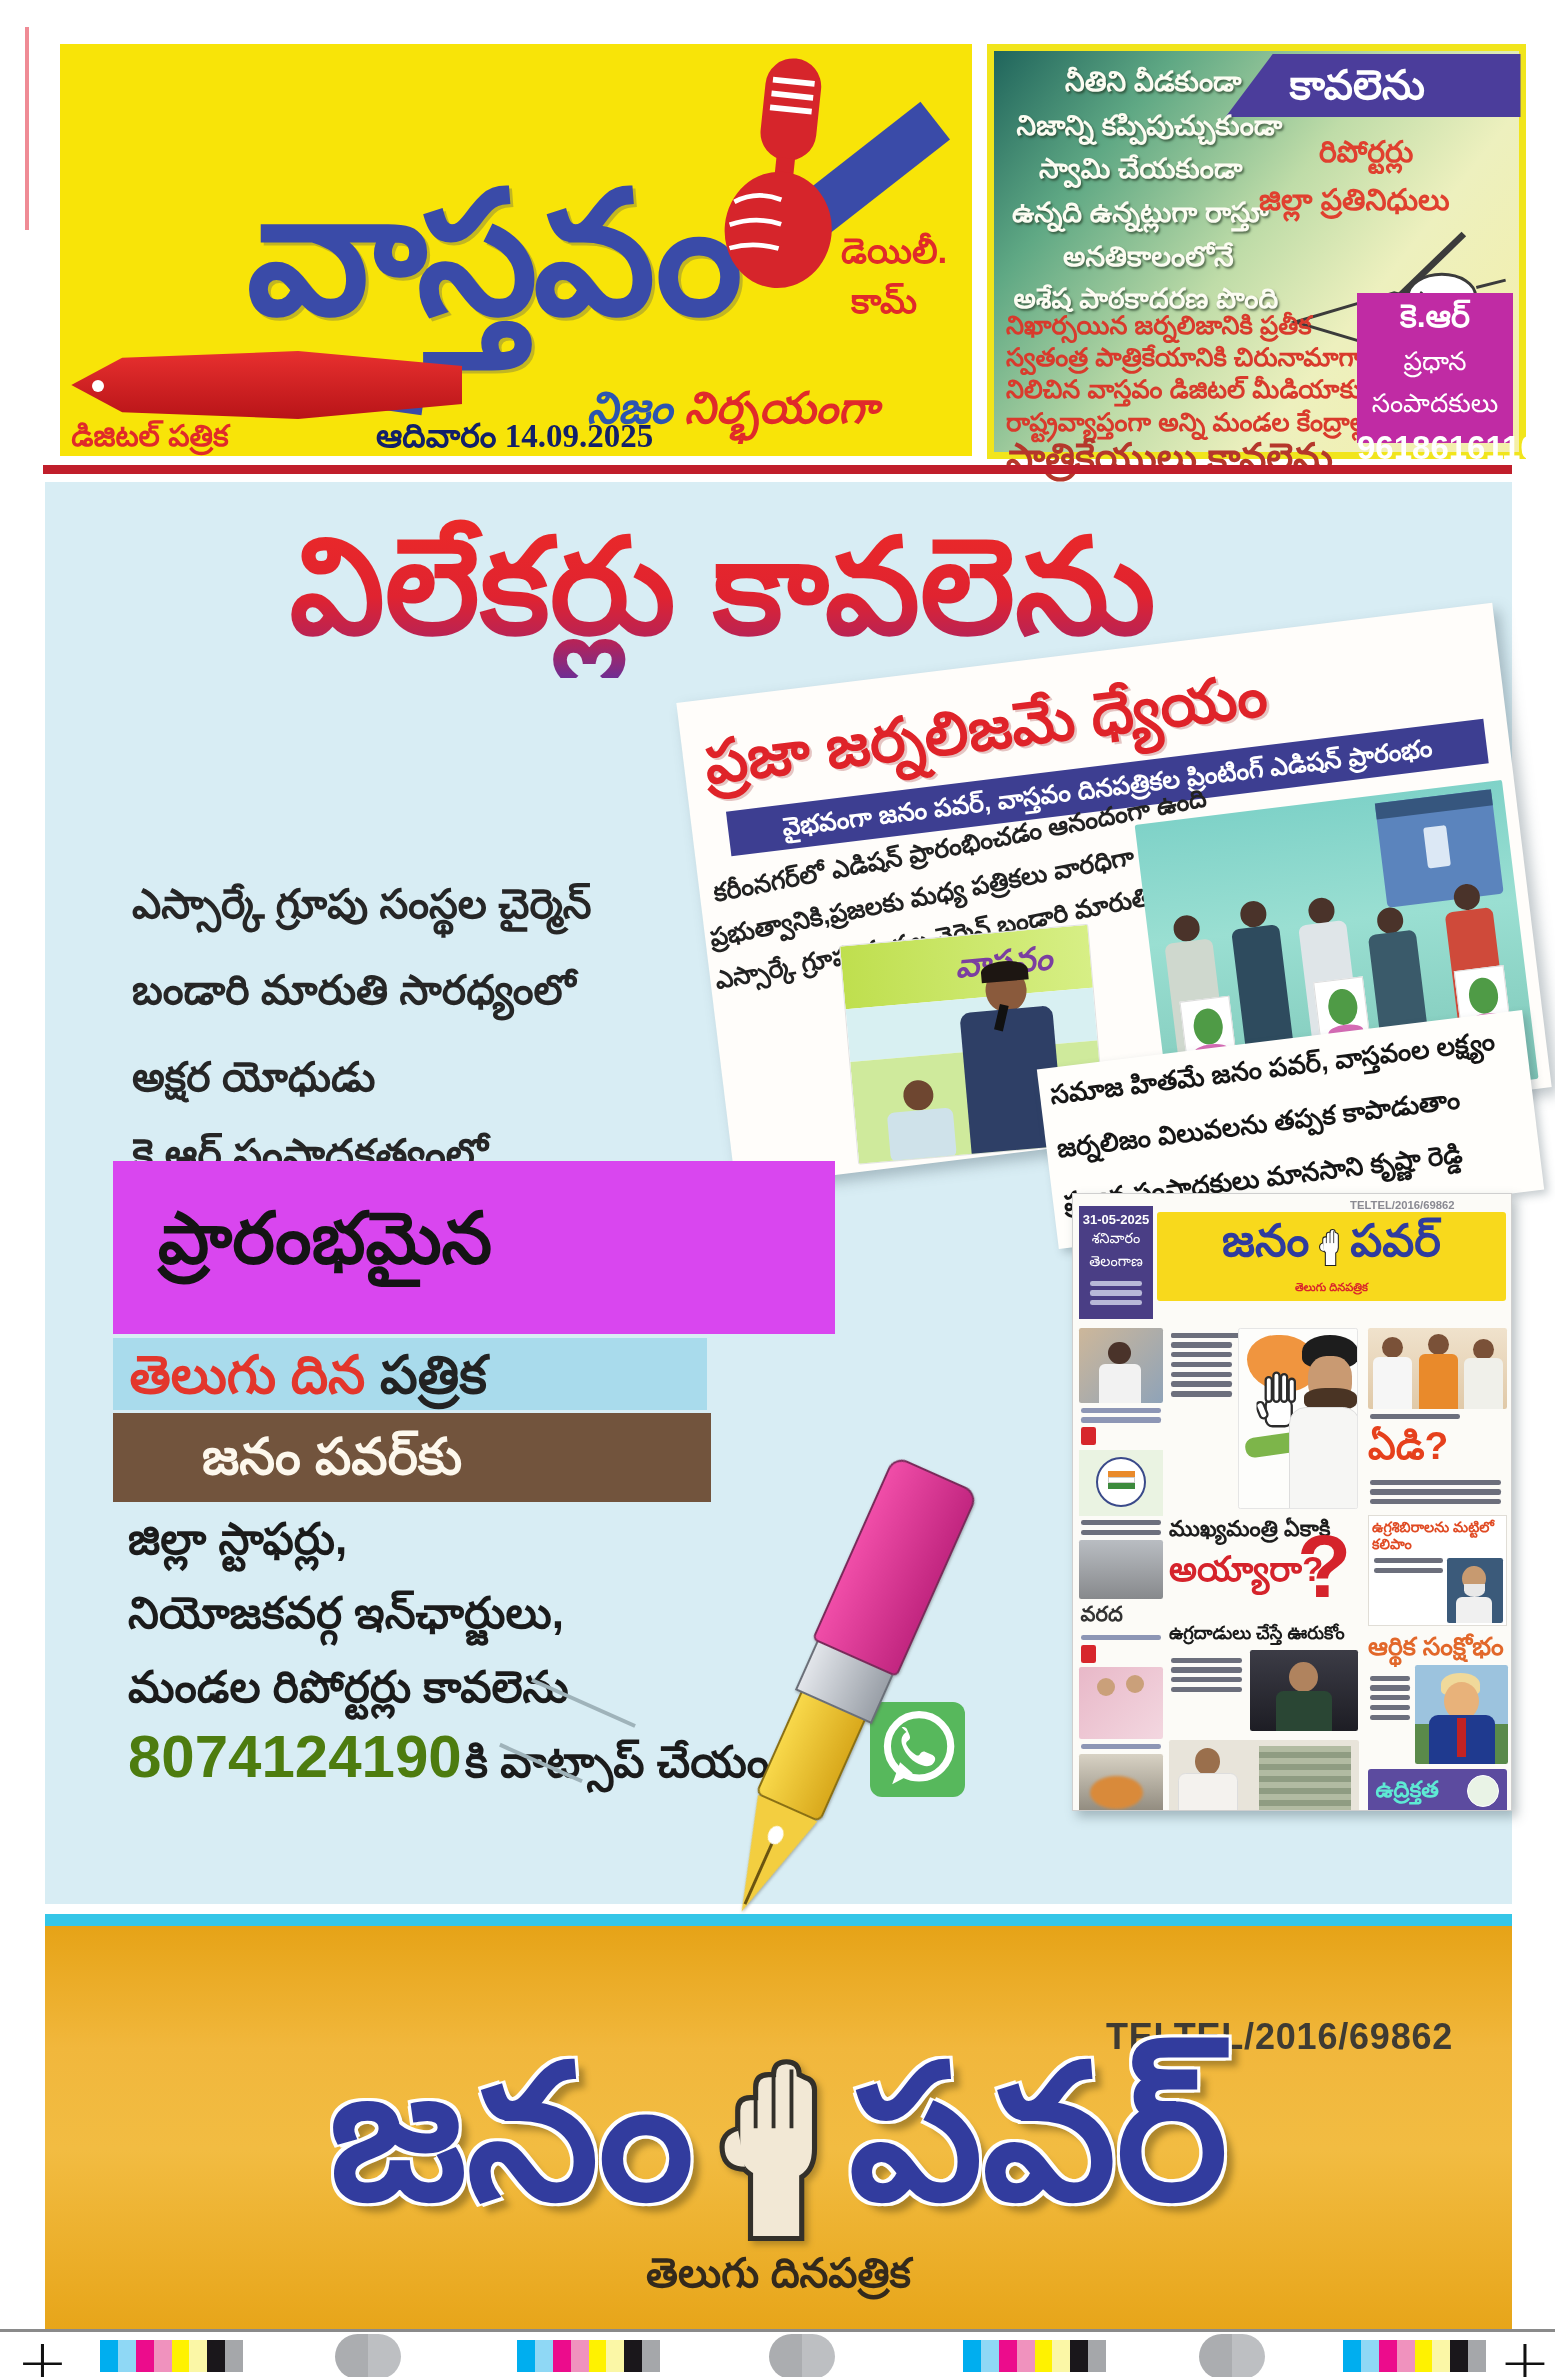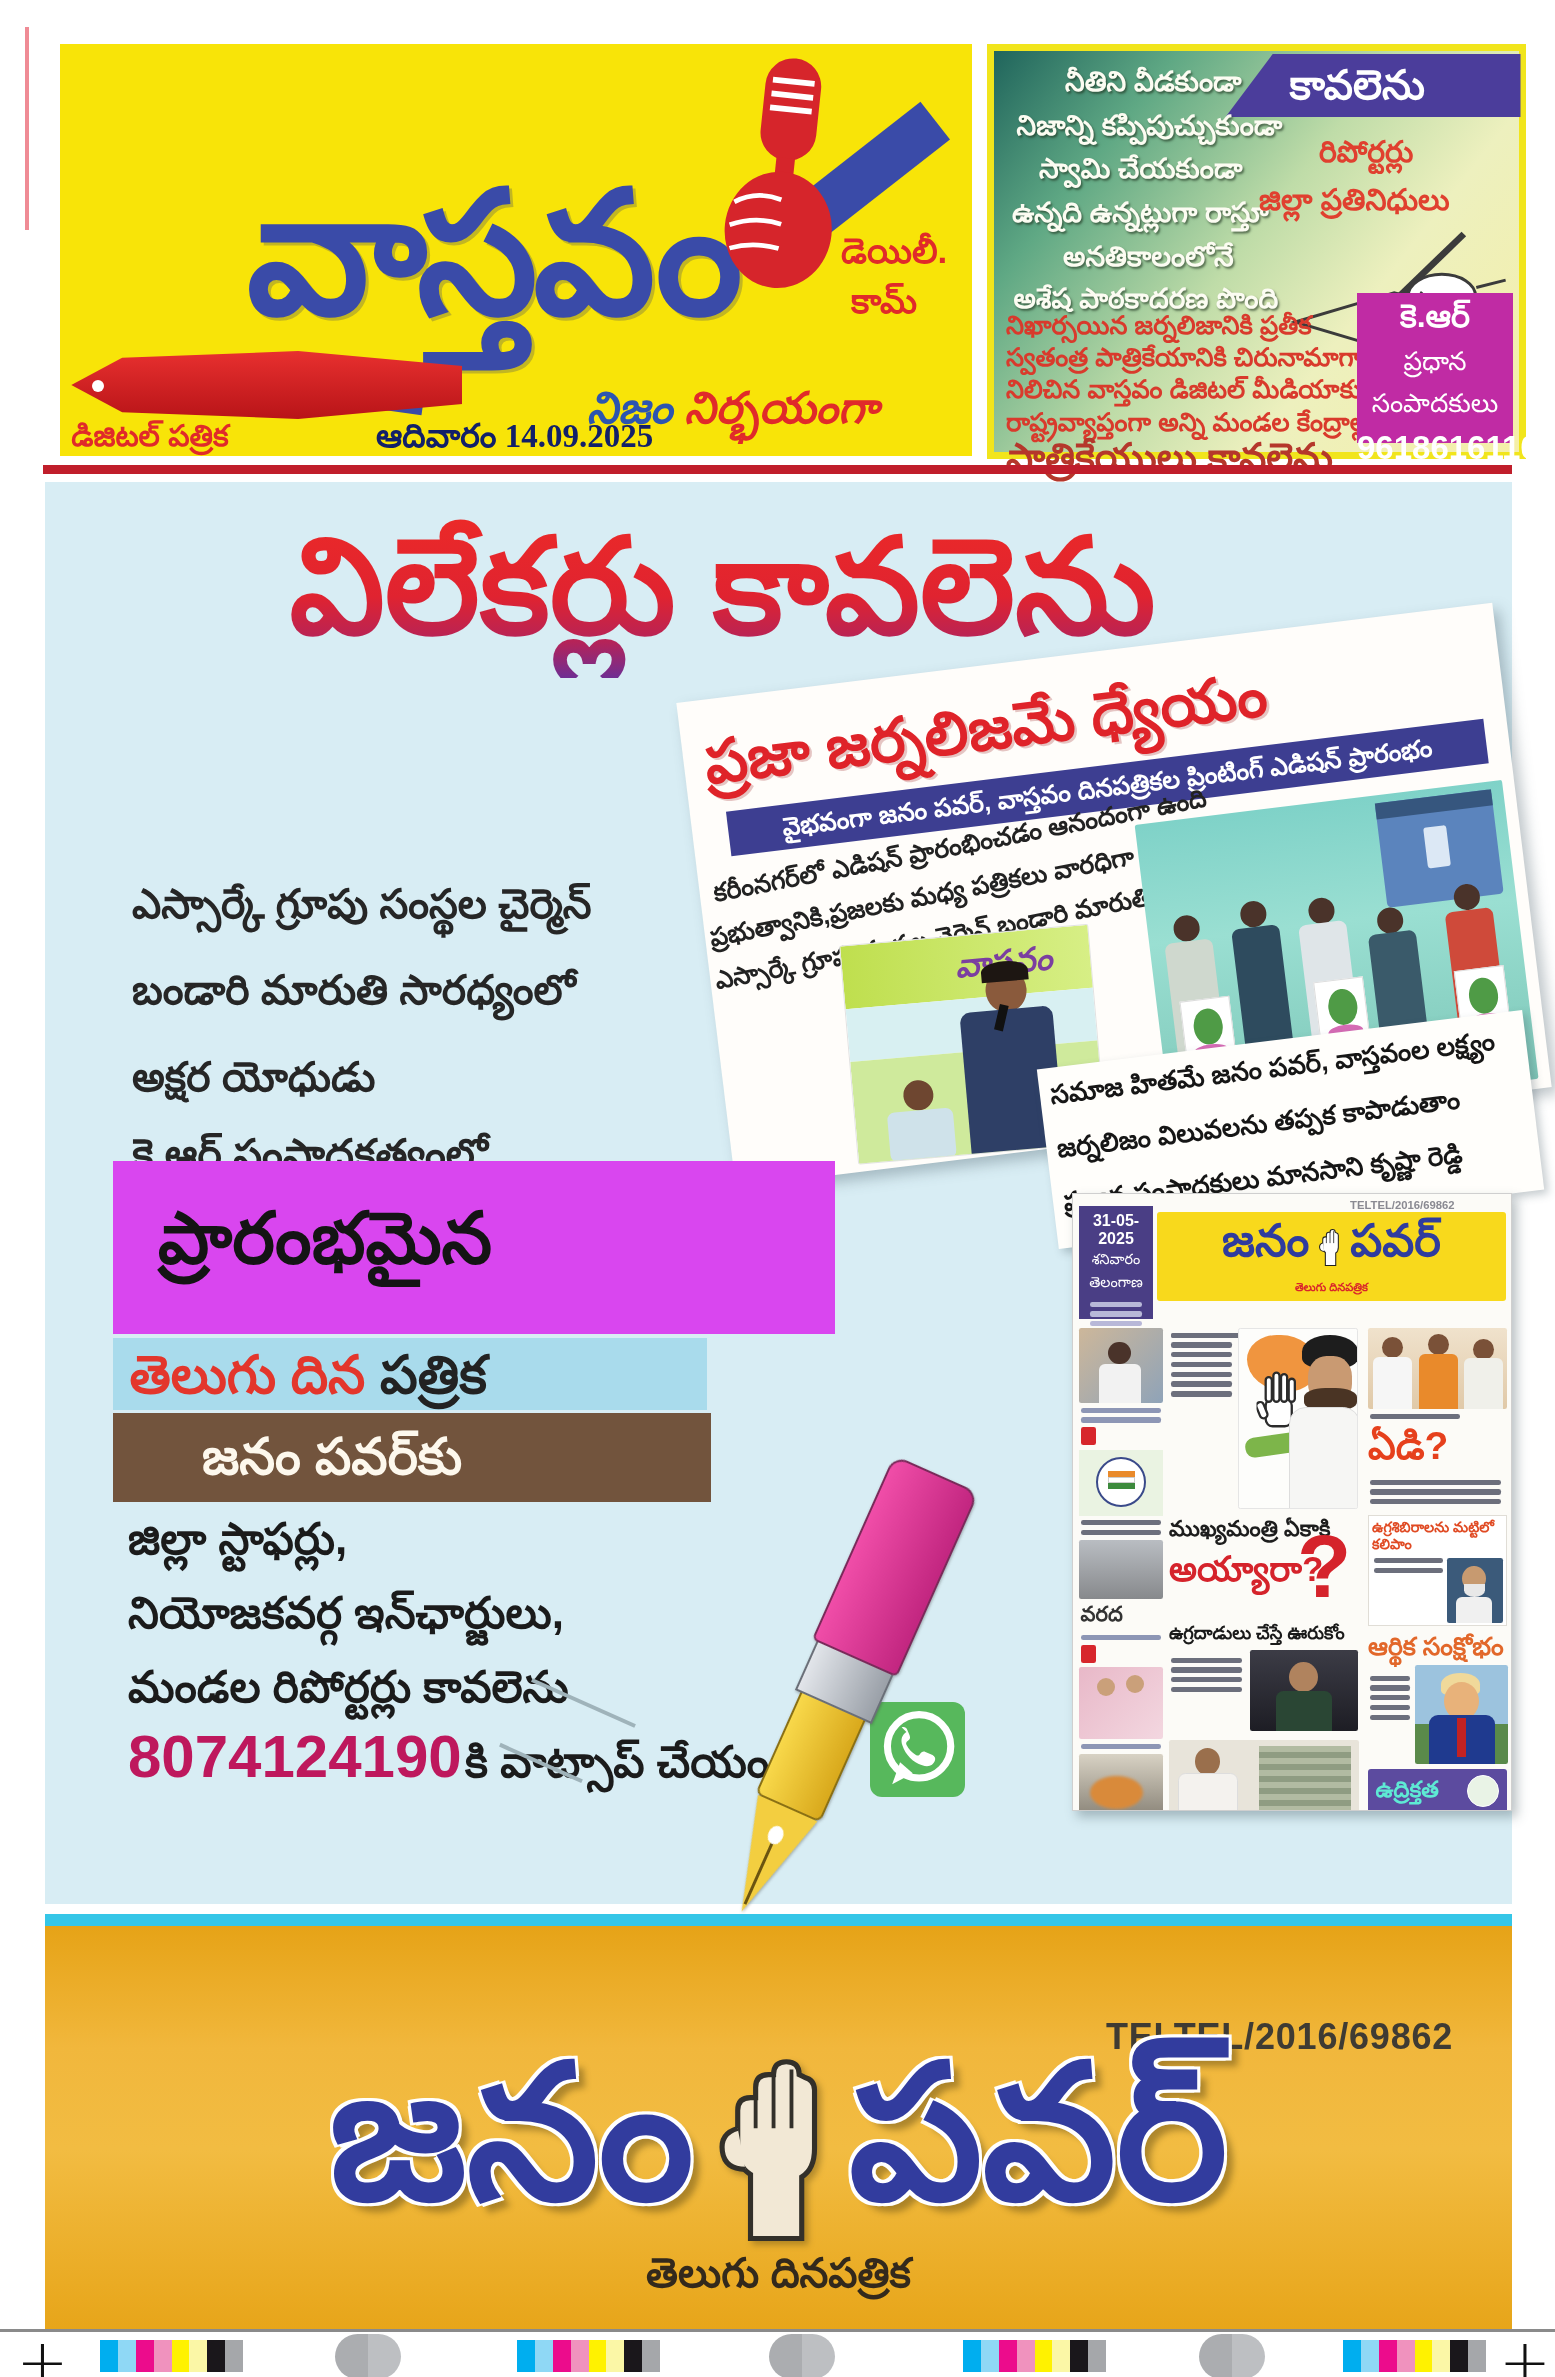--- a/index.html
+++ b/index.html
@@ -175,21 +175,21 @@
 
     <div class="abs" style="left:1001px;top:557px;width:489px;height:181px;background:#fffefb;transform:rotate(-7deg);box-shadow:3.8px 4.5px 9px rgba(70,90,100,.3)">
       <div class="abs b" style="left:10.5px;top:12px;font-size:26px;color:#161616;white-space:nowrap">సమాజ హితమే జనం పవర్, వాస్తవంల లక్ష్యం</div>
       <div class="abs b" style="left:10.5px;top:66px;font-size:26px;color:#161616;white-space:nowrap">జర్నలిజం విలువలను తప్పక కాపాడుతాం</div>
       <div class="abs b" style="left:10.5px;top:120px;font-size:26px;color:#161616;white-space:nowrap">ప్రధాన సంపాదకులు మానసాని కృష్ణా రెడ్డి</div>
     </div>
 
     <div class="abs" style="left:1027px;top:711px;width:440px;height:618px;background:#FCFBF7;border:0.8px solid #cfcfcf;box-shadow:4.5px 6px 10.5px rgba(60,80,90,.35);overflow:hidden">
       <div class="abs b" style="left:277px;top:4.5px;font-size:11.3px;color:#8a8a92">TELTEL/2016/69862</div>
       <div class="abs c" style="left:6px;top:12px;width:74px;height:113px;background:#4A3E85;color:#fff;padding-top:6px">
-        <div class="b" style="font-size:16px">31-05-2025</div>
+        <div class="b" style="font-size:13px">31-05-2025</div>
         <div style="font-size:14.3px;margin-top:3px">శనివారం</div>
         <div style="font-size:14.3px;margin-top:3px">తెలంగాణ</div>
         <div class="bar" style="background:#b8b8d8;width:70%;margin:7.5px auto 0"></div>
         <div class="bar" style="background:#b8b8d8;width:70%;margin:4.5px auto 0"></div>
         <div class="bar" style="background:#b8b8d8;width:70%;margin:4.5px auto 0"></div>
       </div>
       <div class="abs" style="left:84px;top:18px;width:349px;height:89px;background:#F8D91C;border-radius:3px">
         <div style="display:flex;align-items:center;justify-content:center;gap:6px;height:69px">
           <span class="b" style="font-size:45px;color:#2F3C9E">జనం</span>
           <svg width="29" height="39" viewBox="0 0 100 150" style="filter:grayscale(1) contrast(1.2)">
@@ -332,21 +332,21 @@
       </div>
     </div>
     <div class="abs" style="left:68px;top:931px;width:598px;height:89px;background:#72543D">
       <div class="b" style="position:absolute;left:89px;top:13.5px;font-size:51px;color:#FDF8ED">జనం పవర్‌కు</div>
     </div>
 
     <div class="black-line" style="top:1032px">జిల్లా స్టాఫర్లు,</div>
     <div class="black-line" style="top:1106px">నియోజకవర్గ ఇన్‌ఛార్జులు,</div>
     <div class="black-line" style="top:1180px">మండల రిపోర్టర్లు కావలెను</div>
     <div class="abs" style="left:83px;top:1240px;white-space:nowrap">
-      <span class="b" style="font-size:60px;color:#be185d">8074124190</span>
+      <span class="b" style="font-size:60px;color:#4d7c0f">8074124190</span>
       <span class="b" style="font-size:44px;color:#1b1b1b">కి వాట్సాప్ చేయండి</span>
     </div>
     <div class="abs" style="left:825px;top:1220px;width:95px;height:95px;background:#57B85C;border-radius:12px">
       <svg viewBox="0 0 120 120" style="width:95px;height:95px">
         <circle cx="62" cy="56" r="40" fill="none" stroke="#ffffff" stroke-width="9"></circle>
         <polygon points="28,104 38,76 54,90" fill="#ffffff"></polygon>
         <path d="M46 38 c-5 3 -8 9 -5 17 c4 12 13 21 25 25 c8 3 14 0 16 -6 c1 -3 0 -5 -3 -7 l-9 -4 c-3 -1 -5 0 -7 3 c-1 2 -3 2 -5 1 c-5 -3 -9 -7 -12 -13 c-1 -2 0 -4 2 -5 c3 -2 3 -4 2 -7 l-3 -7 c-1 -3 -4 -4 -7 -3 z" fill="#ffffff"></path>
       </svg>
     </div>
 

